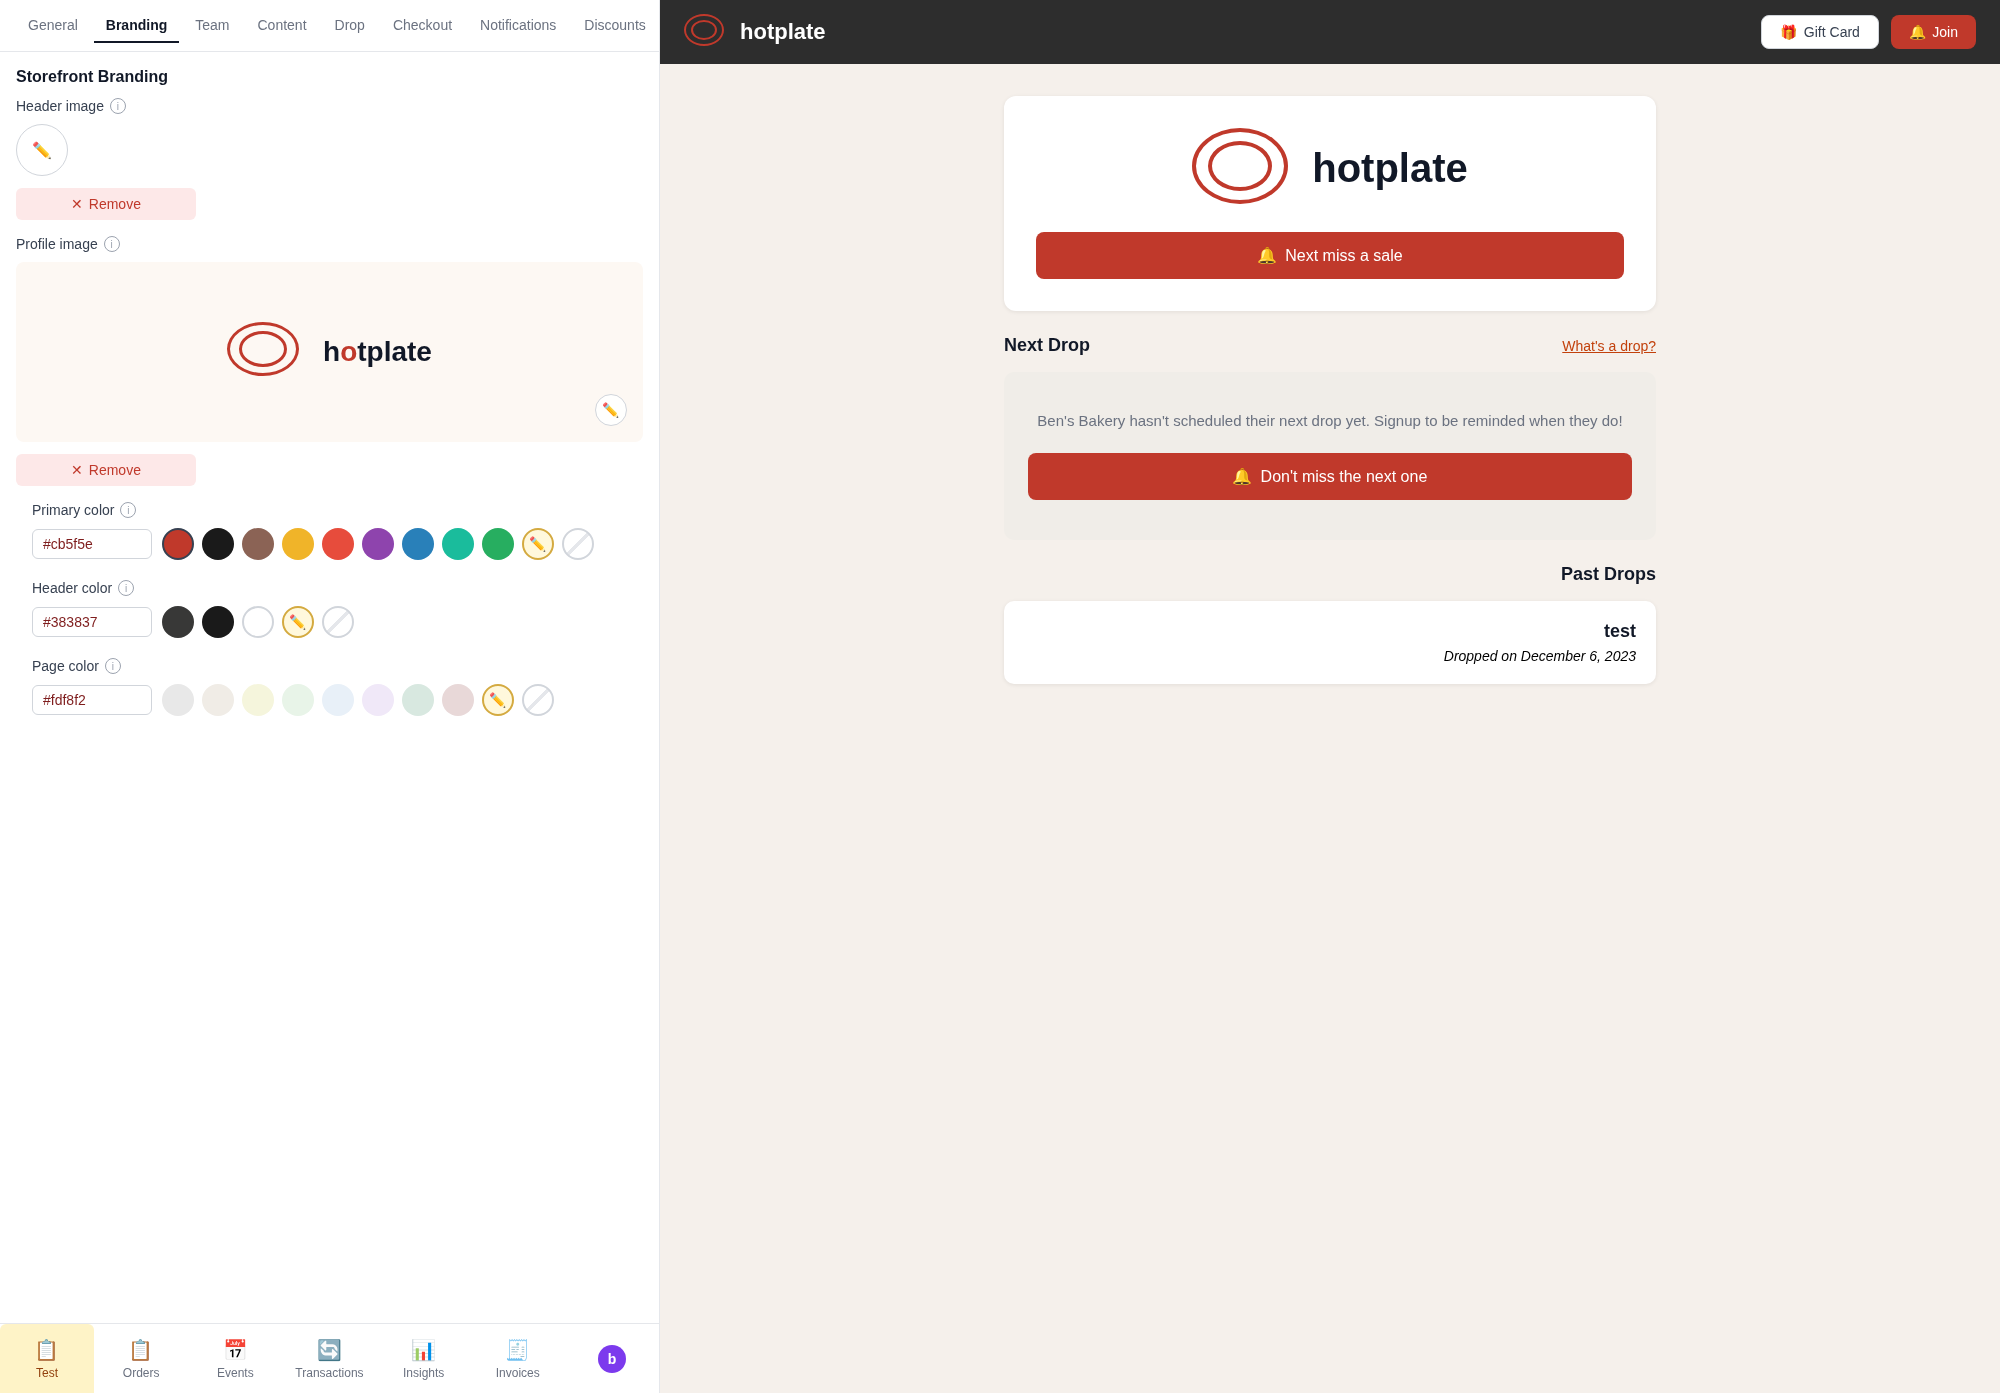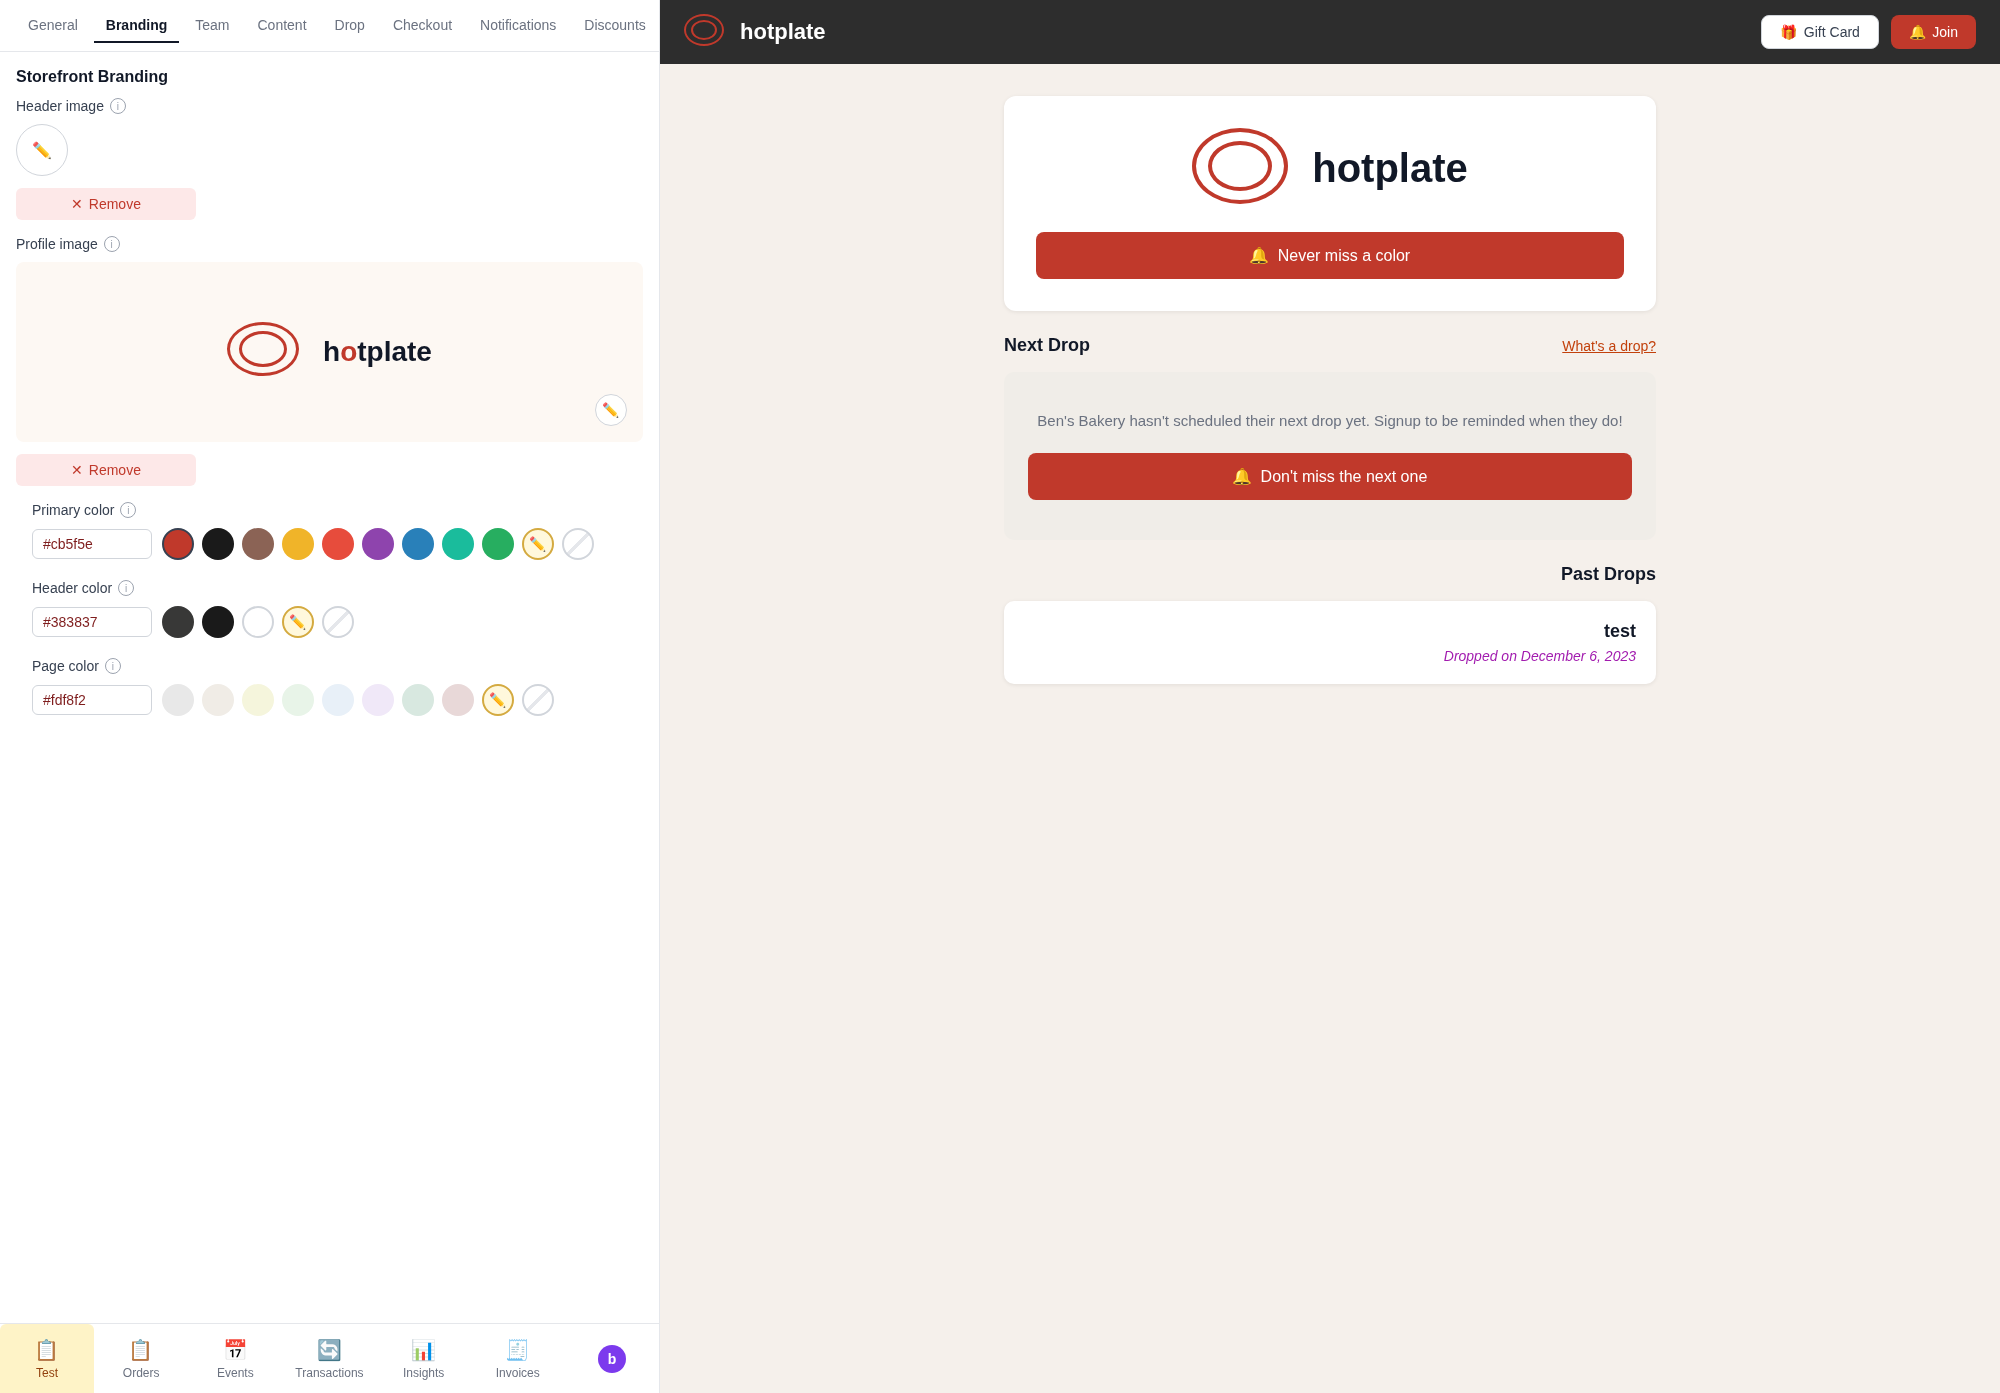--- a/index.html
+++ b/index.html
@@ -83,21 +83,21 @@
     .section-heading { font-size: 18px; font-weight: 600; color: #111827; }
     .whats-drop-link { font-size: 14px; color: #c2410c; cursor: pointer; text-decoration: underline; }
 
     .next-drop-card { background: #f0ede8; border-radius: 10px; padding: 40px 24px; margin-bottom: 24px; }
     .next-drop-text { text-align: center; font-size: 15px; color: #6b7280; margin-bottom: 24px; }
     .dont-miss-btn { width: 100%; padding: 14px; background: #c0392b; color: #fff; border: none; border-radius: 8px; font-size: 16px; cursor: pointer; display: flex; align-items: center; justify-content: center; gap: 8px; }
 
     .past-drops-section { margin-top: 8px; text-align: right; }
     .past-drop-card { background: #fff; border-radius: 10px; padding: 20px; box-shadow: 0 1px 4px rgba(0,0,0,0.08); }
     .past-drop-name { font-size: 18px; font-weight: 700; color: #111827; margin-bottom: 6px; }
-    .past-drop-date { font-size: 14px; color: #a21caf; font-style: italic; }
+    .past-drop-date { font-size: 14px; color: #000000; font-style: italic; }
   </style>
 </head>
 <body>
 
 <div class="left-panel">
 
   <div class="tab-bar">
     <div class="tab-item">General</div>
     <div class="tab-item active">Branding</div>
     <div class="tab-item">Team</div>
@@ -265,21 +265,21 @@
     <div class="store-card">
       <div class="store-header">
         <div class="store-logo-big">
           <div class="store-logo-outer"></div>
           <div class="store-logo-inner"></div>
         </div>
         <span class="store-name-big">hotplate</span>
       </div>
       <button class="never-miss-btn">
         <span>🔔</span>
-        <span>Never miss a color</span>
+        <span>Next miss a sale</span>
       </button>
     </div>
 
     <div class="section-header">
       <span class="section-heading">Next Drop</span>
       <a class="whats-drop-link">What's a drop?</a>
     </div>
     <div class="next-drop-card">
       <div class="next-drop-text">Ben's Bakery hasn't scheduled their next drop yet. Signup to be reminded when they do!</div>
       <button class="dont-miss-btn">

